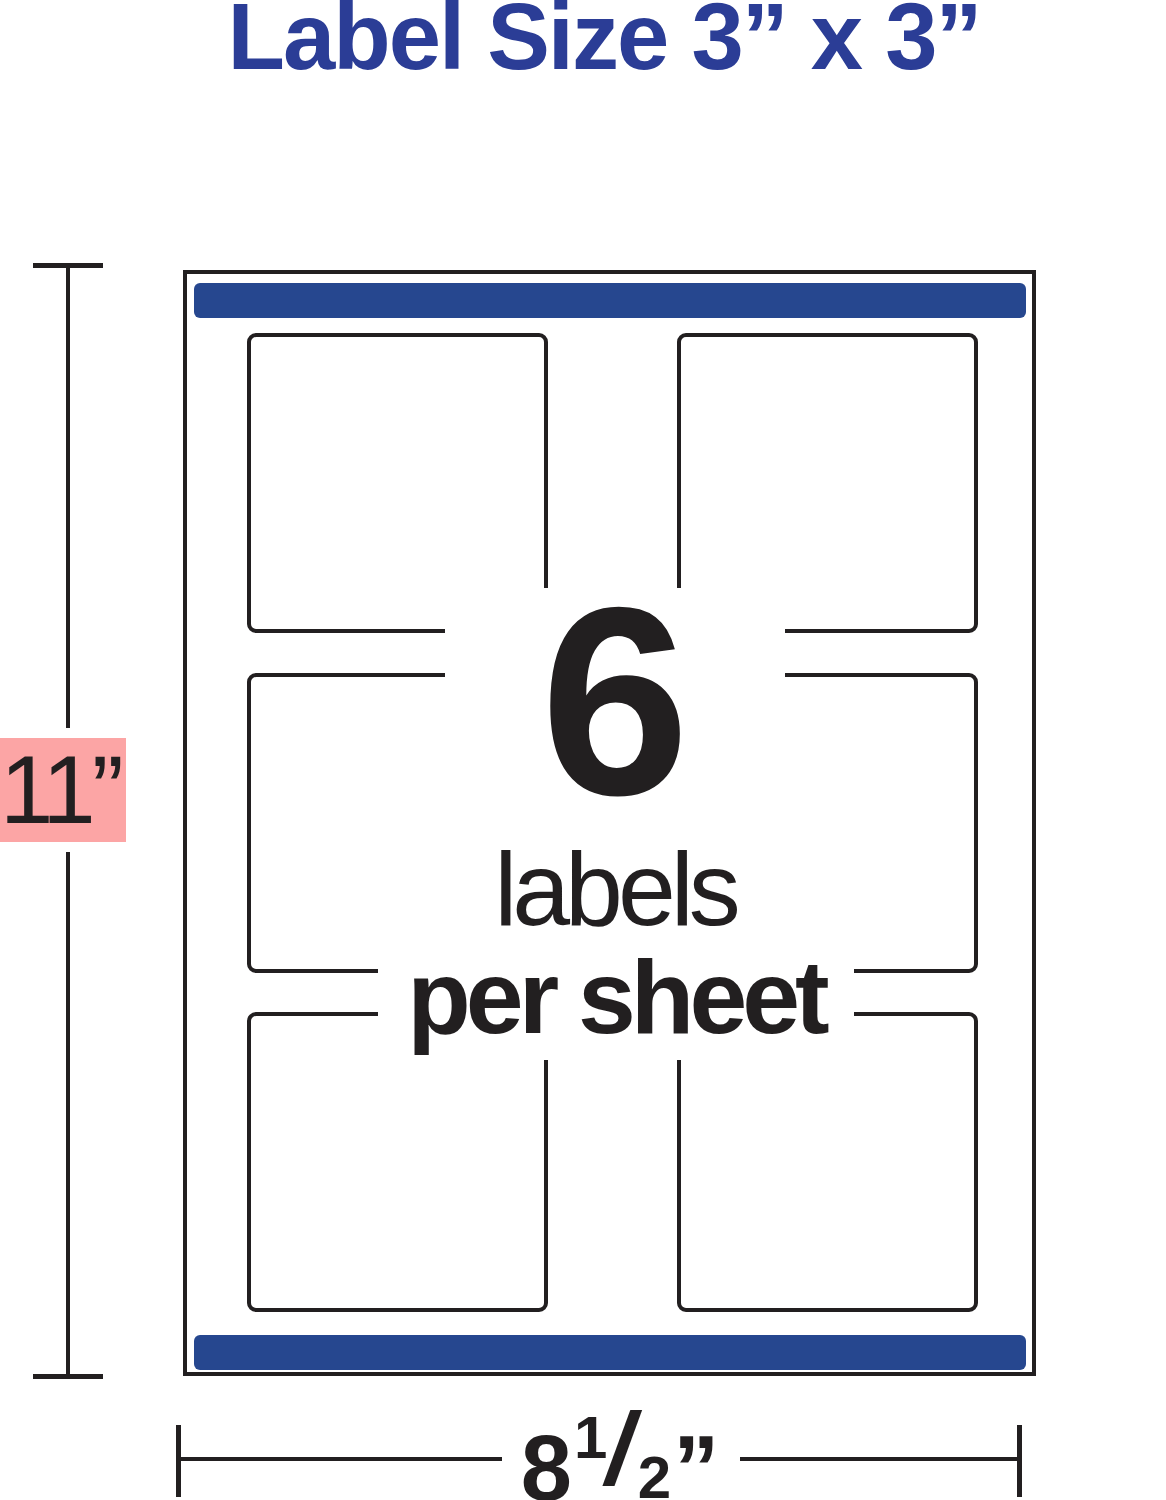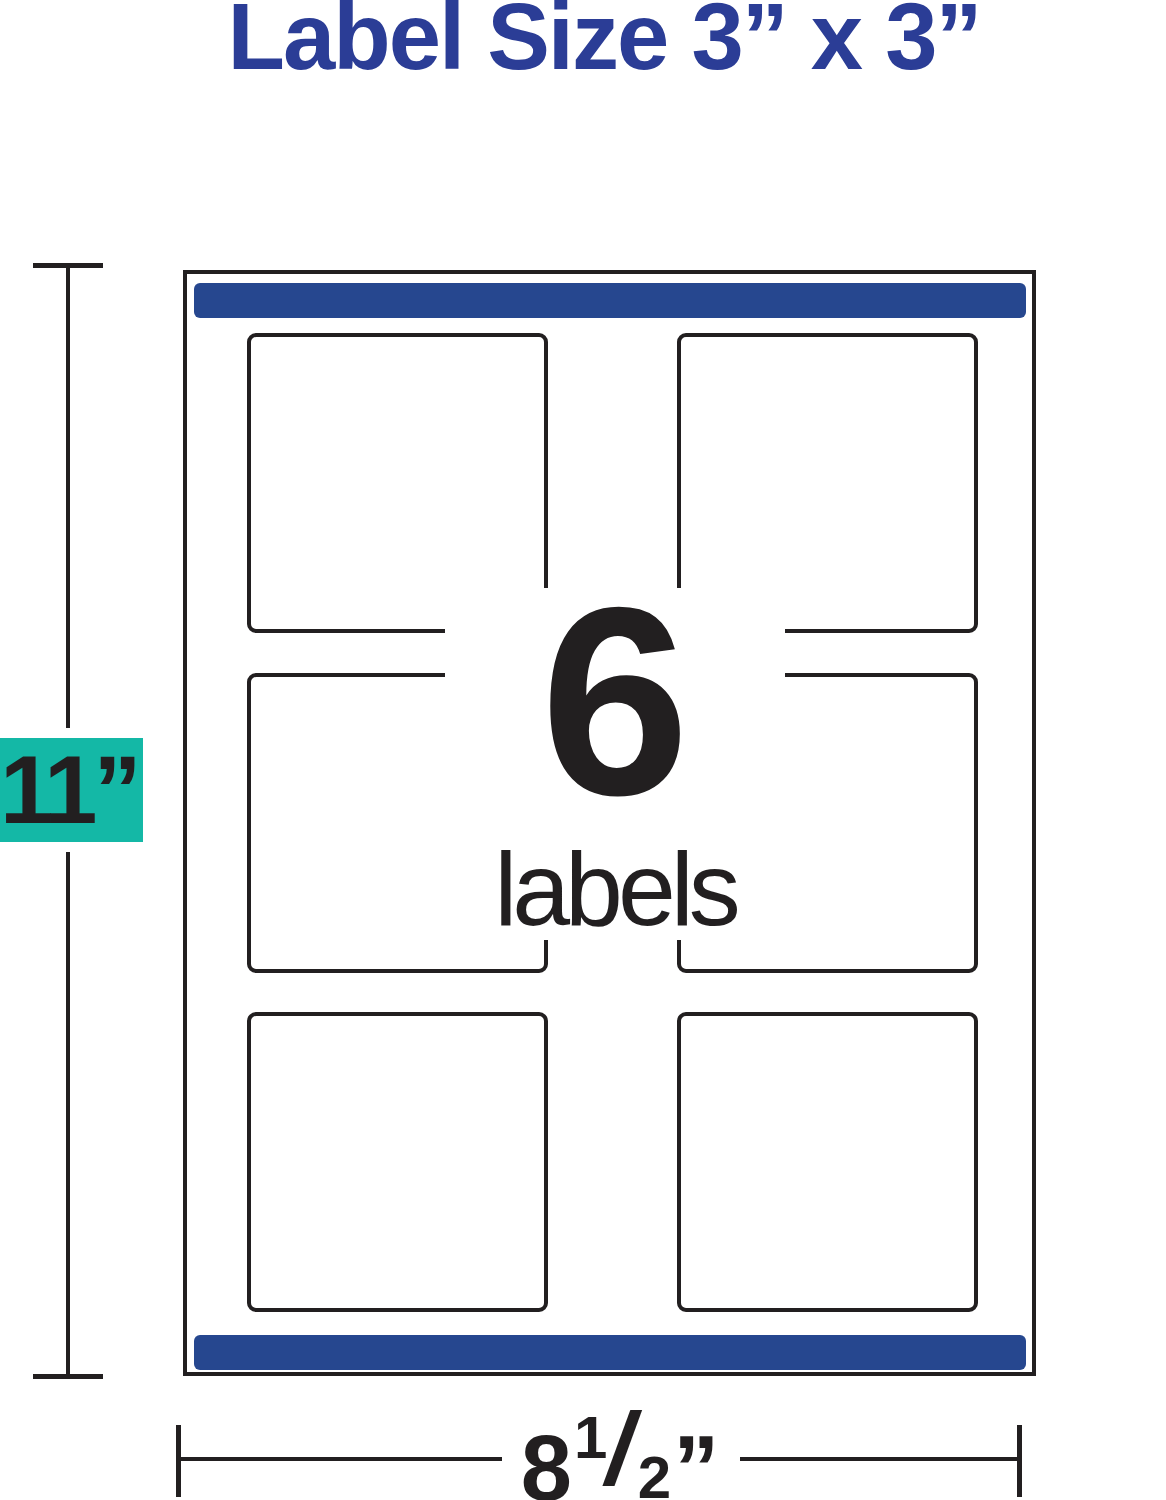--- a/index.html
+++ b/index.html
@@ -59,22 +59,22 @@
     letter-spacing:-5px; font-weight:bold; color:var(--ink,#221f20); white-space:nowrap;
   }
   
   .dim { position:absolute; background:var(--ink,#221f20); z-index:4; }
   .vseg-a { left:66px; top:265px; width:4px; height:463px; }
   .vseg-b { left:66px; top:852px; width:4px; height:525px; }
   .cap-top { left:33px; top:263px; width:70px; height:5px; }
   .cap-bottom { left:33px; top:1374px; width:70px; height:5px; }
   .dim-h-label {
     position:absolute; left:0px; top:738px; z-index:5;
-    font-size:96px; font-weight:bold; letter-spacing:-4px; line-height:1;
-    color:var(--ink,#221f20); background:#14b8a6; padding:4px 6px 4px 0;text-align:right;
+    font-size:96px; font-weight:normal; letter-spacing:-4px; line-height:1;
+    color:var(--ink,#221f20); background:#fca5a5; padding:4px 6px 4px 0;text-align:right;
   }
   
   .hseg-a { left:178px; top:1457px; width:324px; height:4px; }
   .hseg-b { left:740px; top:1457px; width:280px; height:4px; }
   .tick-left  { left:176px; top:1425px; width:5px; height:72px; }
   .tick-right { left:1017px; top:1425px; width:5px; height:72px; }
   .dim-w-label {
     position:absolute; left:500px; top:1398px; width:240px; z-index:5;
     display:flex; align-items:flex-start; justify-content:center;
     font-weight:bold; color:var(--ink,#221f20); line-height:1; white-space:nowrap;
@@ -103,20 +103,21 @@
       <div class="label-cell r2 c1"></div>
       <div class="label-cell r2 c2"></div>
       <div class="label-cell r3 c1"></div>
       <div class="label-cell r3 c2"></div>
     </div>
 
   <div class="mask-upper">
     <div class="count">6</div>
     <div class="count-word">labels</div>
   </div>
+  <div class="mask-lower">per sheet</div>
 
   <div class="dim vseg-a"></div>
   <div class="dim vseg-b"></div>
   <div class="dim cap-top"></div>
   <div class="dim cap-bottom"></div>
   <div class="dim-h-label">11”</div>
 
   <div class="dim hseg-a"></div>
   <div class="dim hseg-b"></div>
   <div class="dim tick-left"></div>

